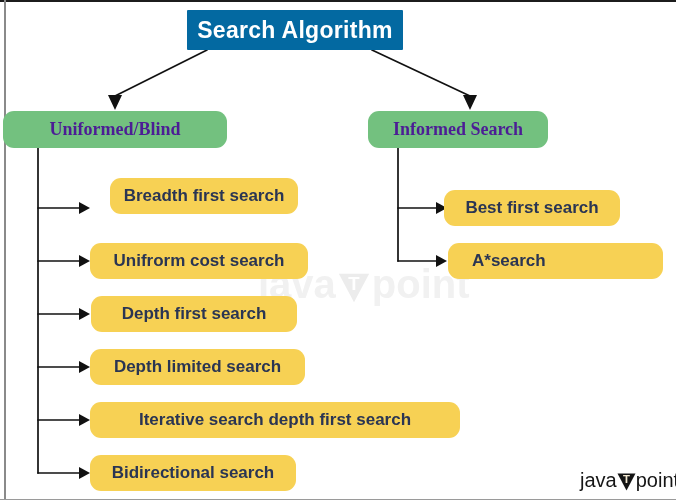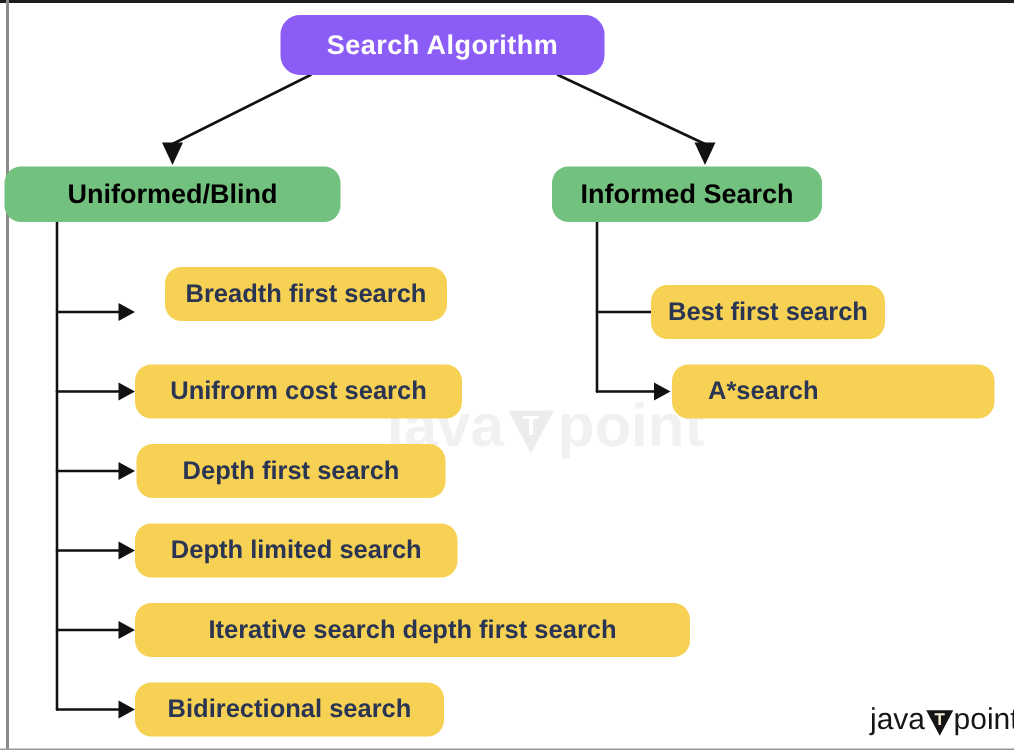--- a/index.html
+++ b/index.html
@@ -17,26 +17,26 @@
 
   .node{
     position:absolute;
     display:flex;align-items:center;justify-content:center;
     box-sizing:border-box;
     font-weight:bold;
     z-index:2;
   }
   .root-node{
     left:187px;top:10px;width:216px;height:40px;
-    background:#8b5cf6;color:#ffffff;
-    border-radius:13px;font-size:18px;letter-spacing:.3px;
+    background:#0369a1;color:#ffffff;
+    border-radius:1px;font-size:23px;letter-spacing:.3px;
   }
   .branch-node{
-    background:#73c17f;color:#000000;
-    border-radius:11px;font-size:18px;height:37px;top:111px;
+    background:#73c17f;color:#4c1d95;
+    border-radius:11px;font-size:18px;height:37px;top:111px;font-family:Liberation Serif, serif;
   }
   .branch-left{left:3px;width:224px;}
   .branch-right{left:368px;width:180px;}
   .leaf{
     background:#f7d154;color:#2a3553;
     border-radius:11px;font-size:17px;height:36px;
   }
   .leaf.align-left{justify-content:flex-start;padding-left:24px;}
 
   svg.connectors{position:absolute;left:0;top:0;z-index:1;}
@@ -126,21 +126,21 @@
   <div class="node leaf" style="left:90px;top:349px;width:215px;">
     <span>Depth limited search</span>
   </div>
   <div class="node leaf" style="left:90px;top:402px;width:370px;">
     <span>Iterative search depth first search</span>
   </div>
   <div class="node leaf" style="left:90px;top:455px;width:206px;">
     <span>Bidirectional search</span>
   </div>
 
-  <div class="node leaf" style="left:434px;top:190px;width:156px;">
+  <div class="node leaf" style="left:444px;top:190px;width:176px;">
     <span>Best first search</span>
   </div>
   <div class="node leaf align-left" style="left:448px;top:243px;width:215px;">
     <span>A*search</span>
   </div>
 
   <div class="logo">
     <span>java</span>
     <svg class="lg-tri" width="19" height="18" viewBox="0 0 20 19">
       <polygon points="0.5,0.5 19.5,0.5 10,18.5" fill="#141414"></polygon>

